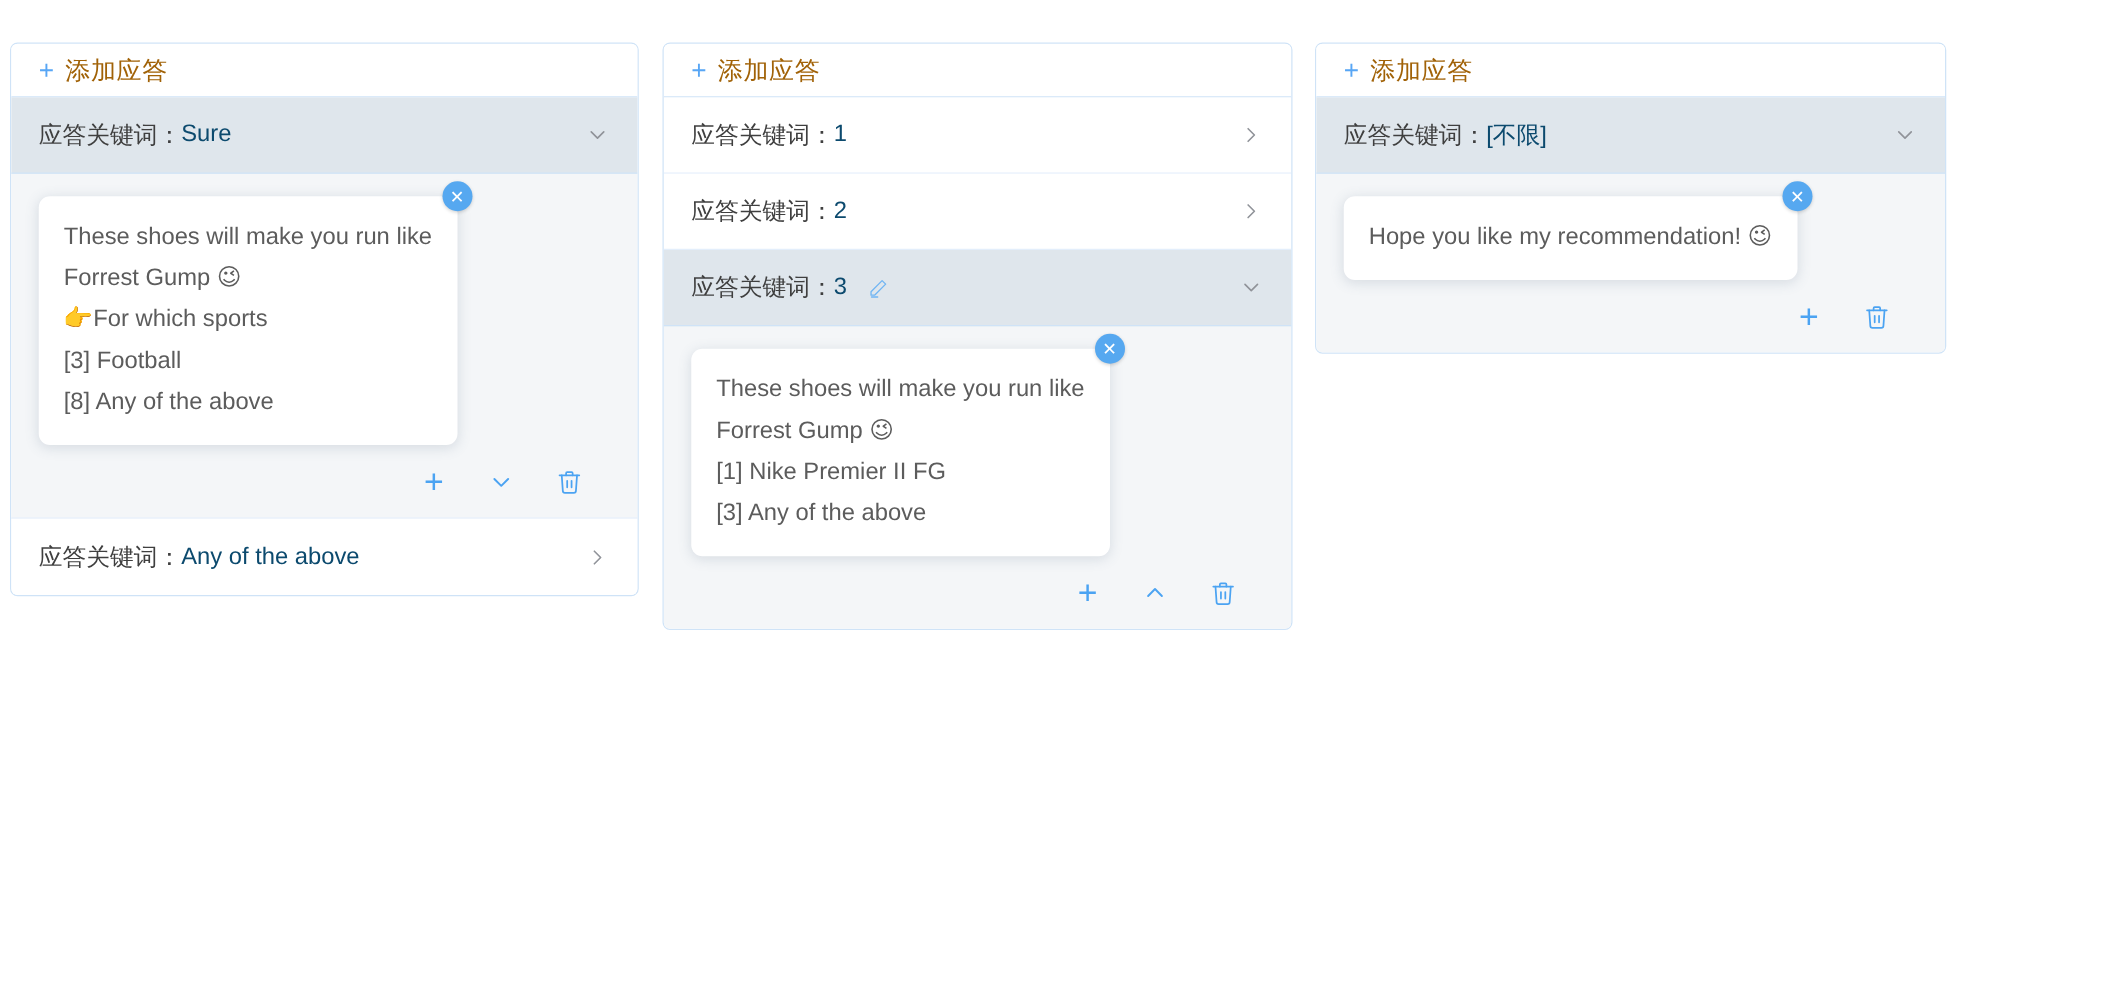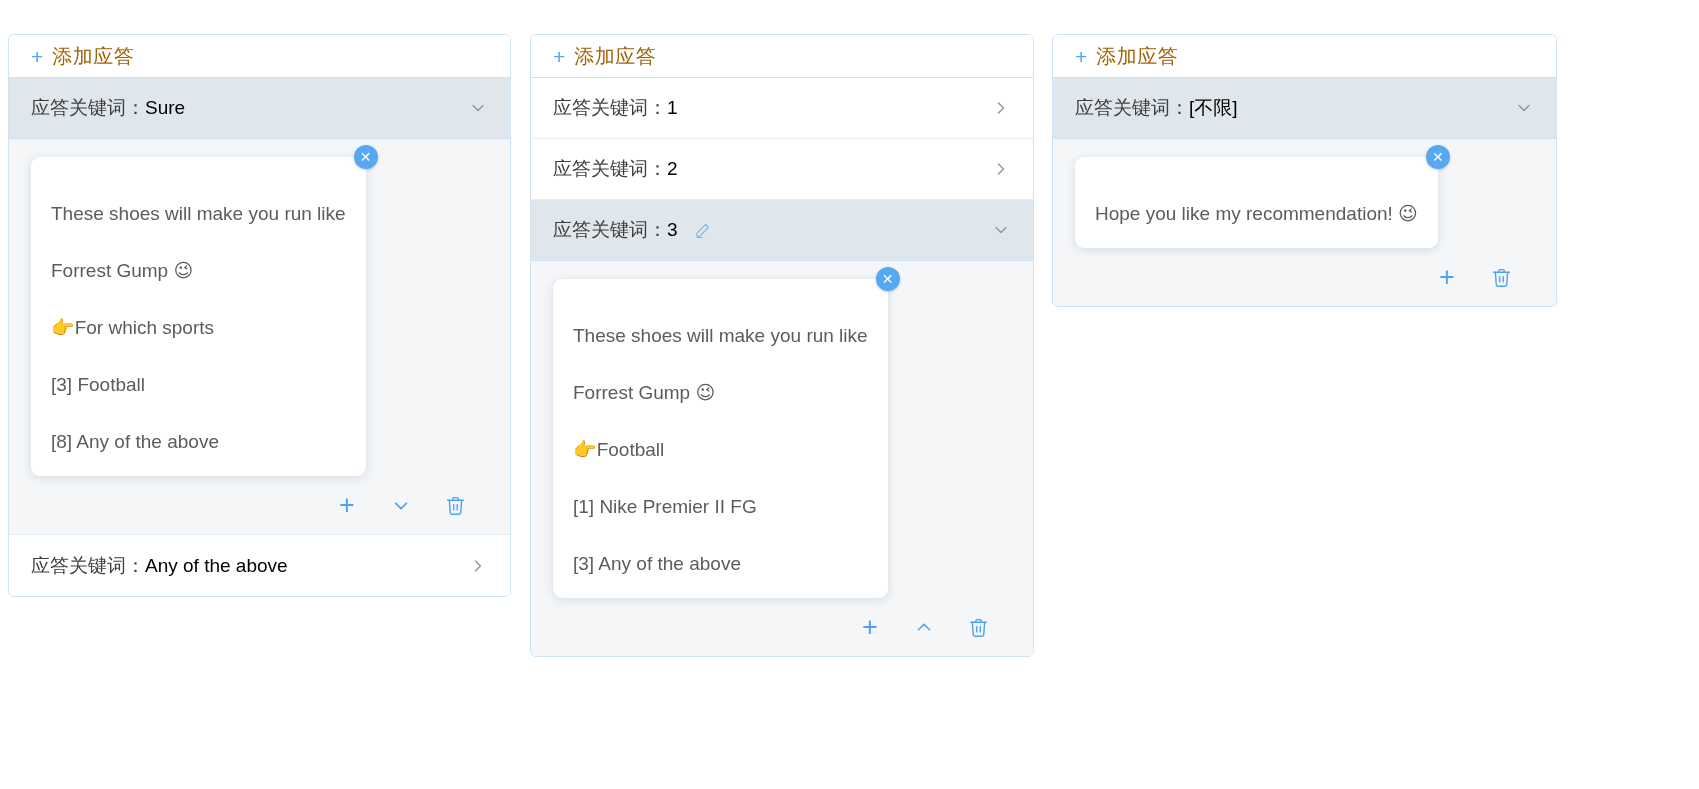--- a/index.html
+++ b/index.html
@@ -72,21 +72,21 @@
     background: #dfe6ec;
     border-bottom: 1px solid #cfe3f7;
   }
   .kw-row.last { border-bottom: none; }
 
   .kw-text {
     font-size: 19px;
     color: #3f3f3f;
     white-space: nowrap;
   }
-  .kw-value { color: #000000; }
+  .kw-value { color: #0c4a6e; }
 
   .edit-pencil {
     margin-left: 16px;
     display: inline-flex;
     align-items: center;
     color: #70b5f3;
   }
 
   .row-caret {
     position: absolute;
@@ -118,21 +118,20 @@
     border-radius: 9px;
     box-shadow: 0 2px 10px rgba(80,100,130,0.18);
     padding: 16px 20px 18px 20px;
     box-sizing: border-box;
   }
   .bubble .line {
     font-size: 19px;
     color: #5c5c5c;
     line-height: 33px;
     white-space: nowrap;
-    margin-top: 24px;
   }
   .bubble.single .line { white-space: nowrap; }
 
   .bubble-close {
     position: absolute;
     top: -12px;
     right: -12px;
     width: 24px;
     height: 24px;
     border-radius: 50%;
@@ -274,21 +273,20 @@
             <polyline points="6 9 12 15 18 9"></polyline>
           </svg>
       </span>
     </div>
 
     <div class="kw-body no-border">
       <div class="bubble-wrap">
         <div class="bubble">
           <div class="line">These shoes will make you run like</div>
           <div class="line">Forrest Gump 😉</div>
-          <div class="line">👉Football</div>
           <div class="line">[1] Nike Premier II FG</div>
           <div class="line">[3] Any of the above</div>
         </div>
         <div class="bubble-close">✕</div>
       </div>
 
       <div class="actions">
         <span class="act-btn act-plus">+</span>
         <span class="act-btn">
           <svg width="22" height="22" viewBox="0 0 24 24" fill="none" stroke="currentColor" stroke-width="1.7" stroke-linecap="round" stroke-linejoin="round">

